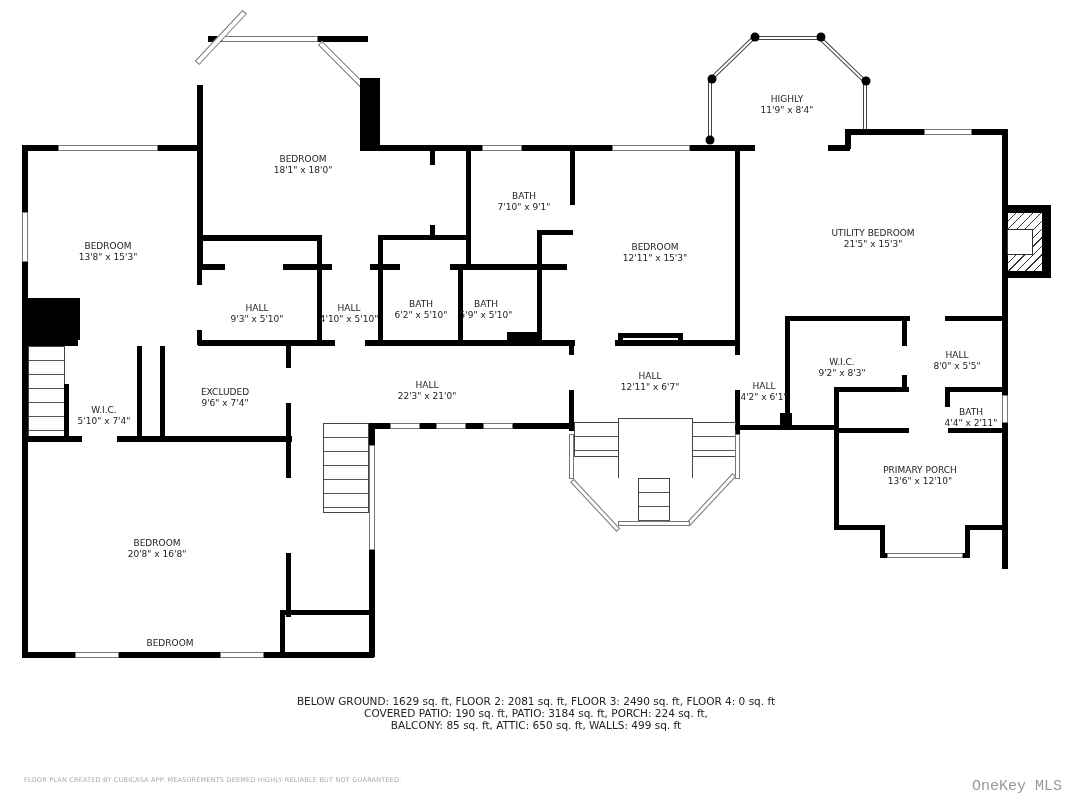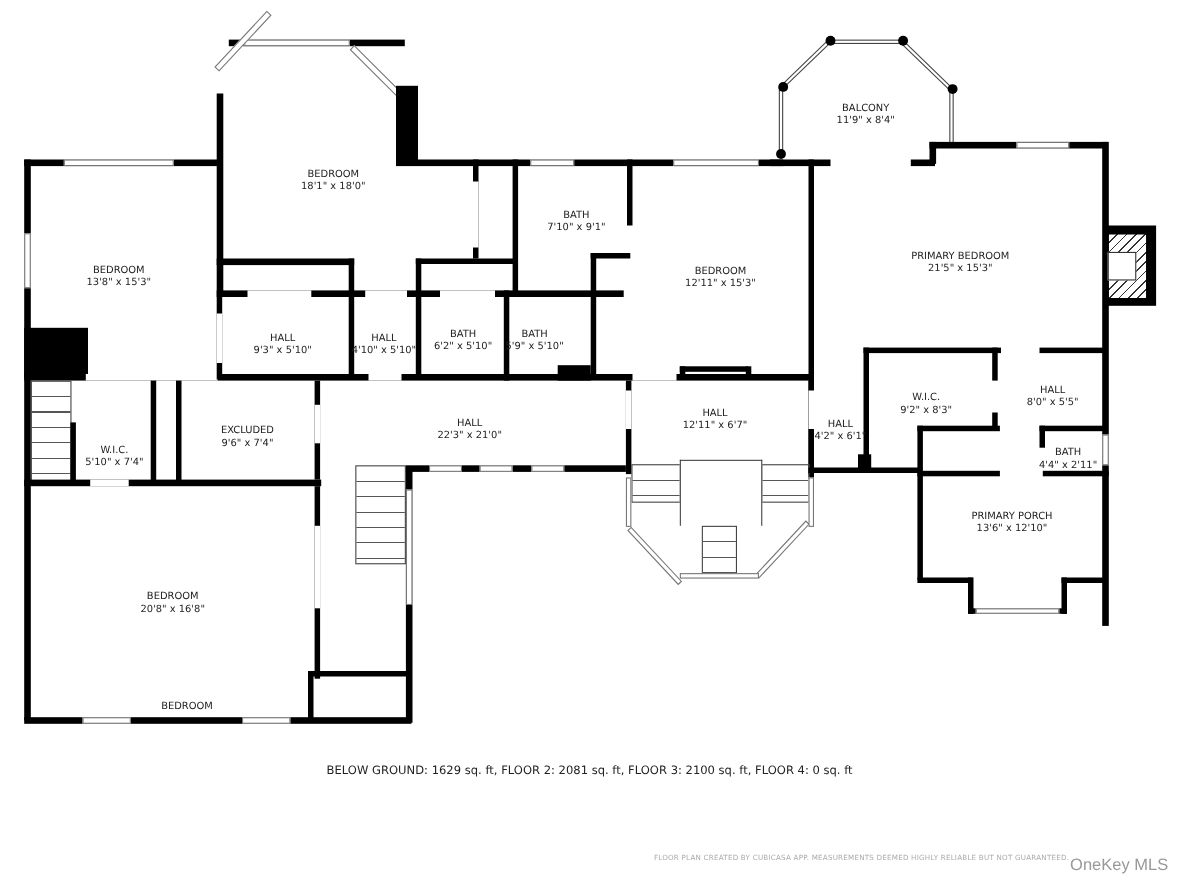--- a/index.html
+++ b/index.html
@@ -9,22 +9,22 @@
   .win{position:absolute;background:#fff;border:1px solid #777;box-sizing:border-box;}
   .thin{position:absolute;border:1px solid #444;box-sizing:border-box;background:#fff;}
   .room{position:absolute;text-align:center;font-size:9px;line-height:11px;color:#222;transform:translate(-50%,-50%);white-space:nowrap;}
   .room span{display:block;}
   .dot{position:absolute;width:9px;height:9px;border-radius:50%;background:#000;transform:translate(-50%,-50%);}
   .stairs{position:absolute;border:1px solid #444;box-sizing:border-box;
     background-image:repeating-linear-gradient(to bottom,transparent 0,transparent 13px,#555 13px,#555 14px);}
   .hatch{position:absolute;background-image:repeating-linear-gradient(135deg,#fff 0,#fff 5px,#333 5px,#333 6px);border:1px solid #000;box-sizing:border-box;}
   .summary{position:absolute;left:0;width:1072px;text-align:center;font-size:10.5px;line-height:12px;color:#222;}
   .summary .total{font-weight:bold;font-size:11px;}
-  .disclaimer{position:absolute;left:0;width:972px;top:776px;text-align:right;font-size:6.5px;color:#aaa;letter-spacing:.2px;}
-  .watermark{position:absolute;right:10px;top:778px;font-size:15px;color:#999;font-family:Liberation Sans, sans-serif;}
+  .disclaimer{position:absolute;left:0;width:972px;top:776px;text-align:left;font-size:6.5px;color:#aaa;letter-spacing:.2px;padding-left:24px;}
+  .watermark{position:absolute;right:10px;top:778px;font-size:15px;color:#999;font-family:Liberation Mono, monospace;}
 </style>
 </head>
 <body>
 
 <div class="plan">
 
   <div class="w" style="left:22px;top:145px;width:6px;height:510px;"></div>
   <div class="w" style="left:22px;top:145px;width:178px;height:6px;"></div>
   <div class="win" style="left:58px;top:145px;width:100px;height:6px;"></div>
   <div class="win" style="left:22px;top:212px;width:6px;height:50px;"></div>
@@ -162,25 +162,25 @@
     </div>
   <div class="room" style="left:524px;top:202px;">
       <span>BATH</span>
       <span>7'10" x 9'1"</span>
     </div>
   <div class="room" style="left:655px;top:253px;">
       <span>BEDROOM</span>
       <span>12'11" x 15'3"</span>
     </div>
   <div class="room" style="left:787px;top:105px;">
-      <span>BALCONY</span>
+      <span>HIGHLY</span>
       <span>11'9" x 8'4"</span>
     </div>
   <div class="room" style="left:873px;top:239px;">
-      <span>PRIMARY BEDROOM</span>
+      <span>UTILITY BEDROOM</span>
       <span>21'5" x 15'3"</span>
     </div>
   <div class="room" style="left:257px;top:314px;">
       <span>HALL</span>
       <span>9'3" x 5'10"</span>
     </div>
   <div class="room" style="left:349px;top:314px;">
       <span>HALL</span>
       <span>4'10" x 5'10"</span>
     </div>
@@ -231,16 +231,18 @@
   <div class="room" style="left:157px;top:549px;">
       <span>BEDROOM</span>
       <span>20'8" x 16'8"</span>
     </div>
   <div class="room" style="left:170px;top:643px;">
       <span>BEDROOM</span>
     </div>
 </div>
 
 <div class="summary" style="top:695px;">
-  <div>BELOW GROUND: 1629 sq. ft, FLOOR 2: 2081 sq. ft, FLOOR 3: 2100 sq. ft, FLOOR 4: 0 sq. ft</div>
+  <div>BELOW GROUND: 1629 sq. ft, FLOOR 2: 2081 sq. ft, FLOOR 3: 2490 sq. ft, FLOOR 4: 0 sq. ft</div>
+  <div>COVERED PATIO: 190 sq. ft, PATIO: 3184 sq. ft, PORCH: 224 sq. ft,</div>
+  <div>BALCONY: 85 sq. ft, ATTIC: 650 sq. ft, WALLS: 499 sq. ft</div>
 </div>
 <div class="disclaimer">FLOOR PLAN CREATED BY CUBICASA APP. MEASUREMENTS DEEMED HIGHLY RELIABLE BUT NOT GUARANTEED.</div>
 <div class="watermark">OneKey MLS</div>
 
 </body></html>

